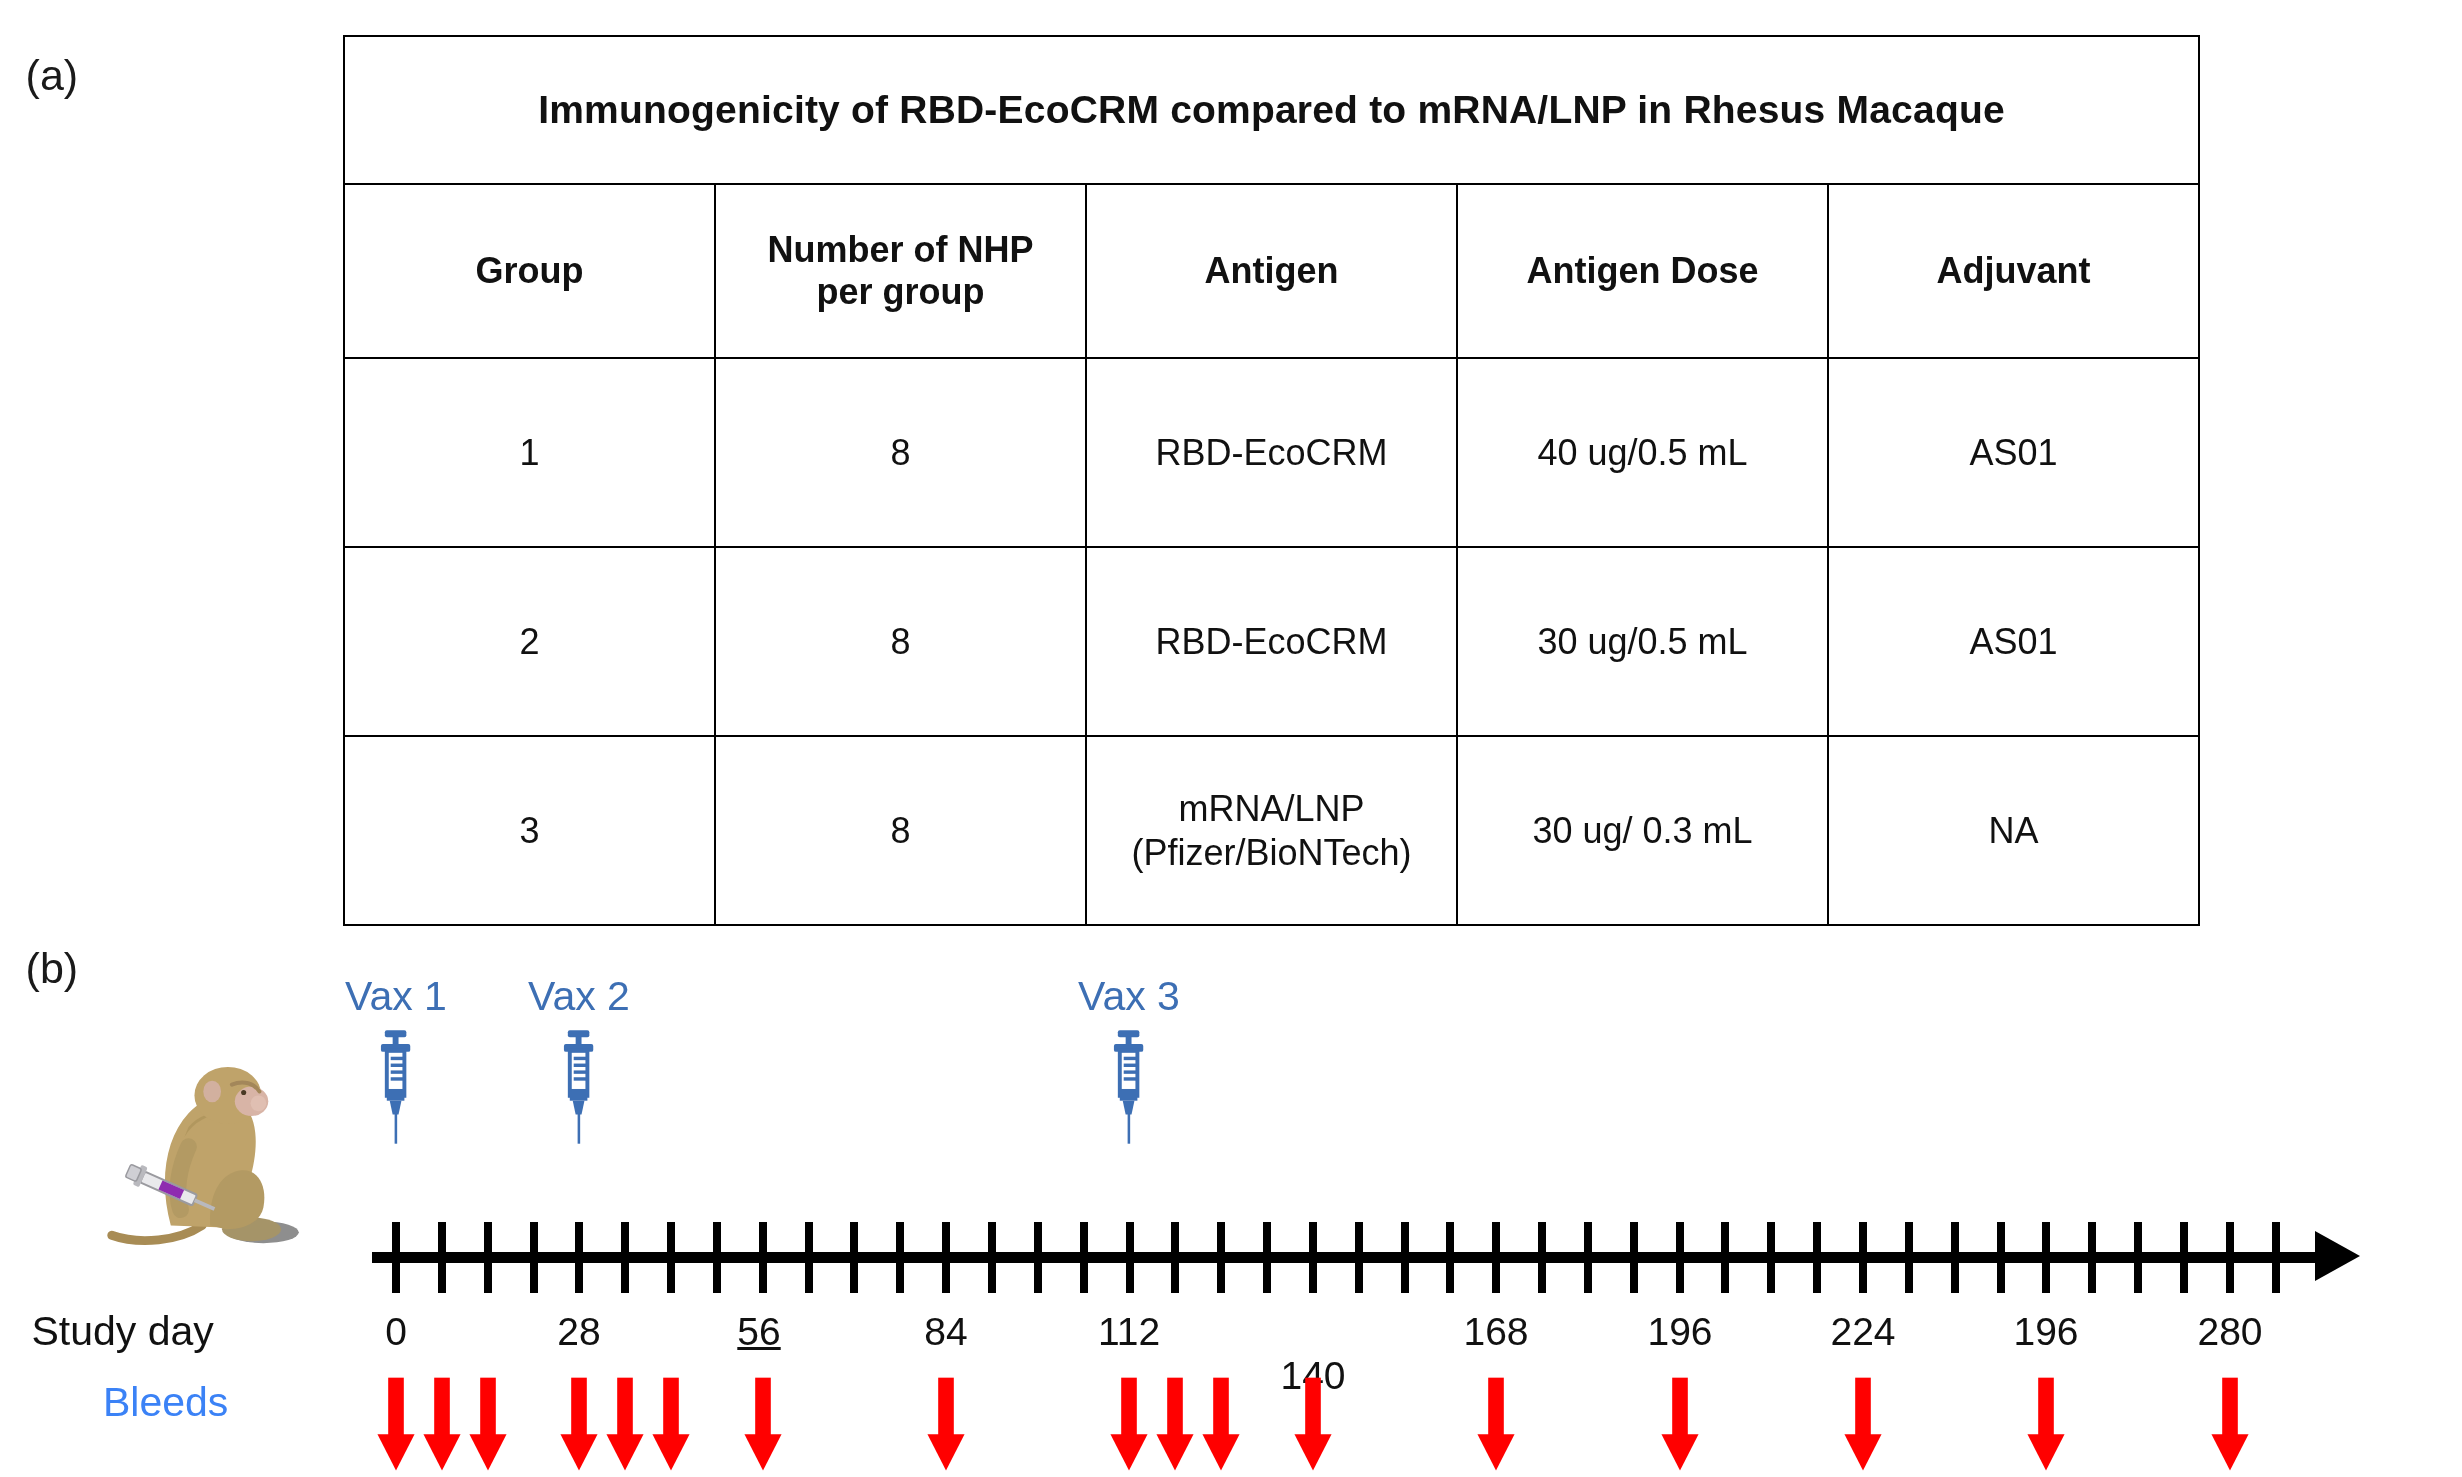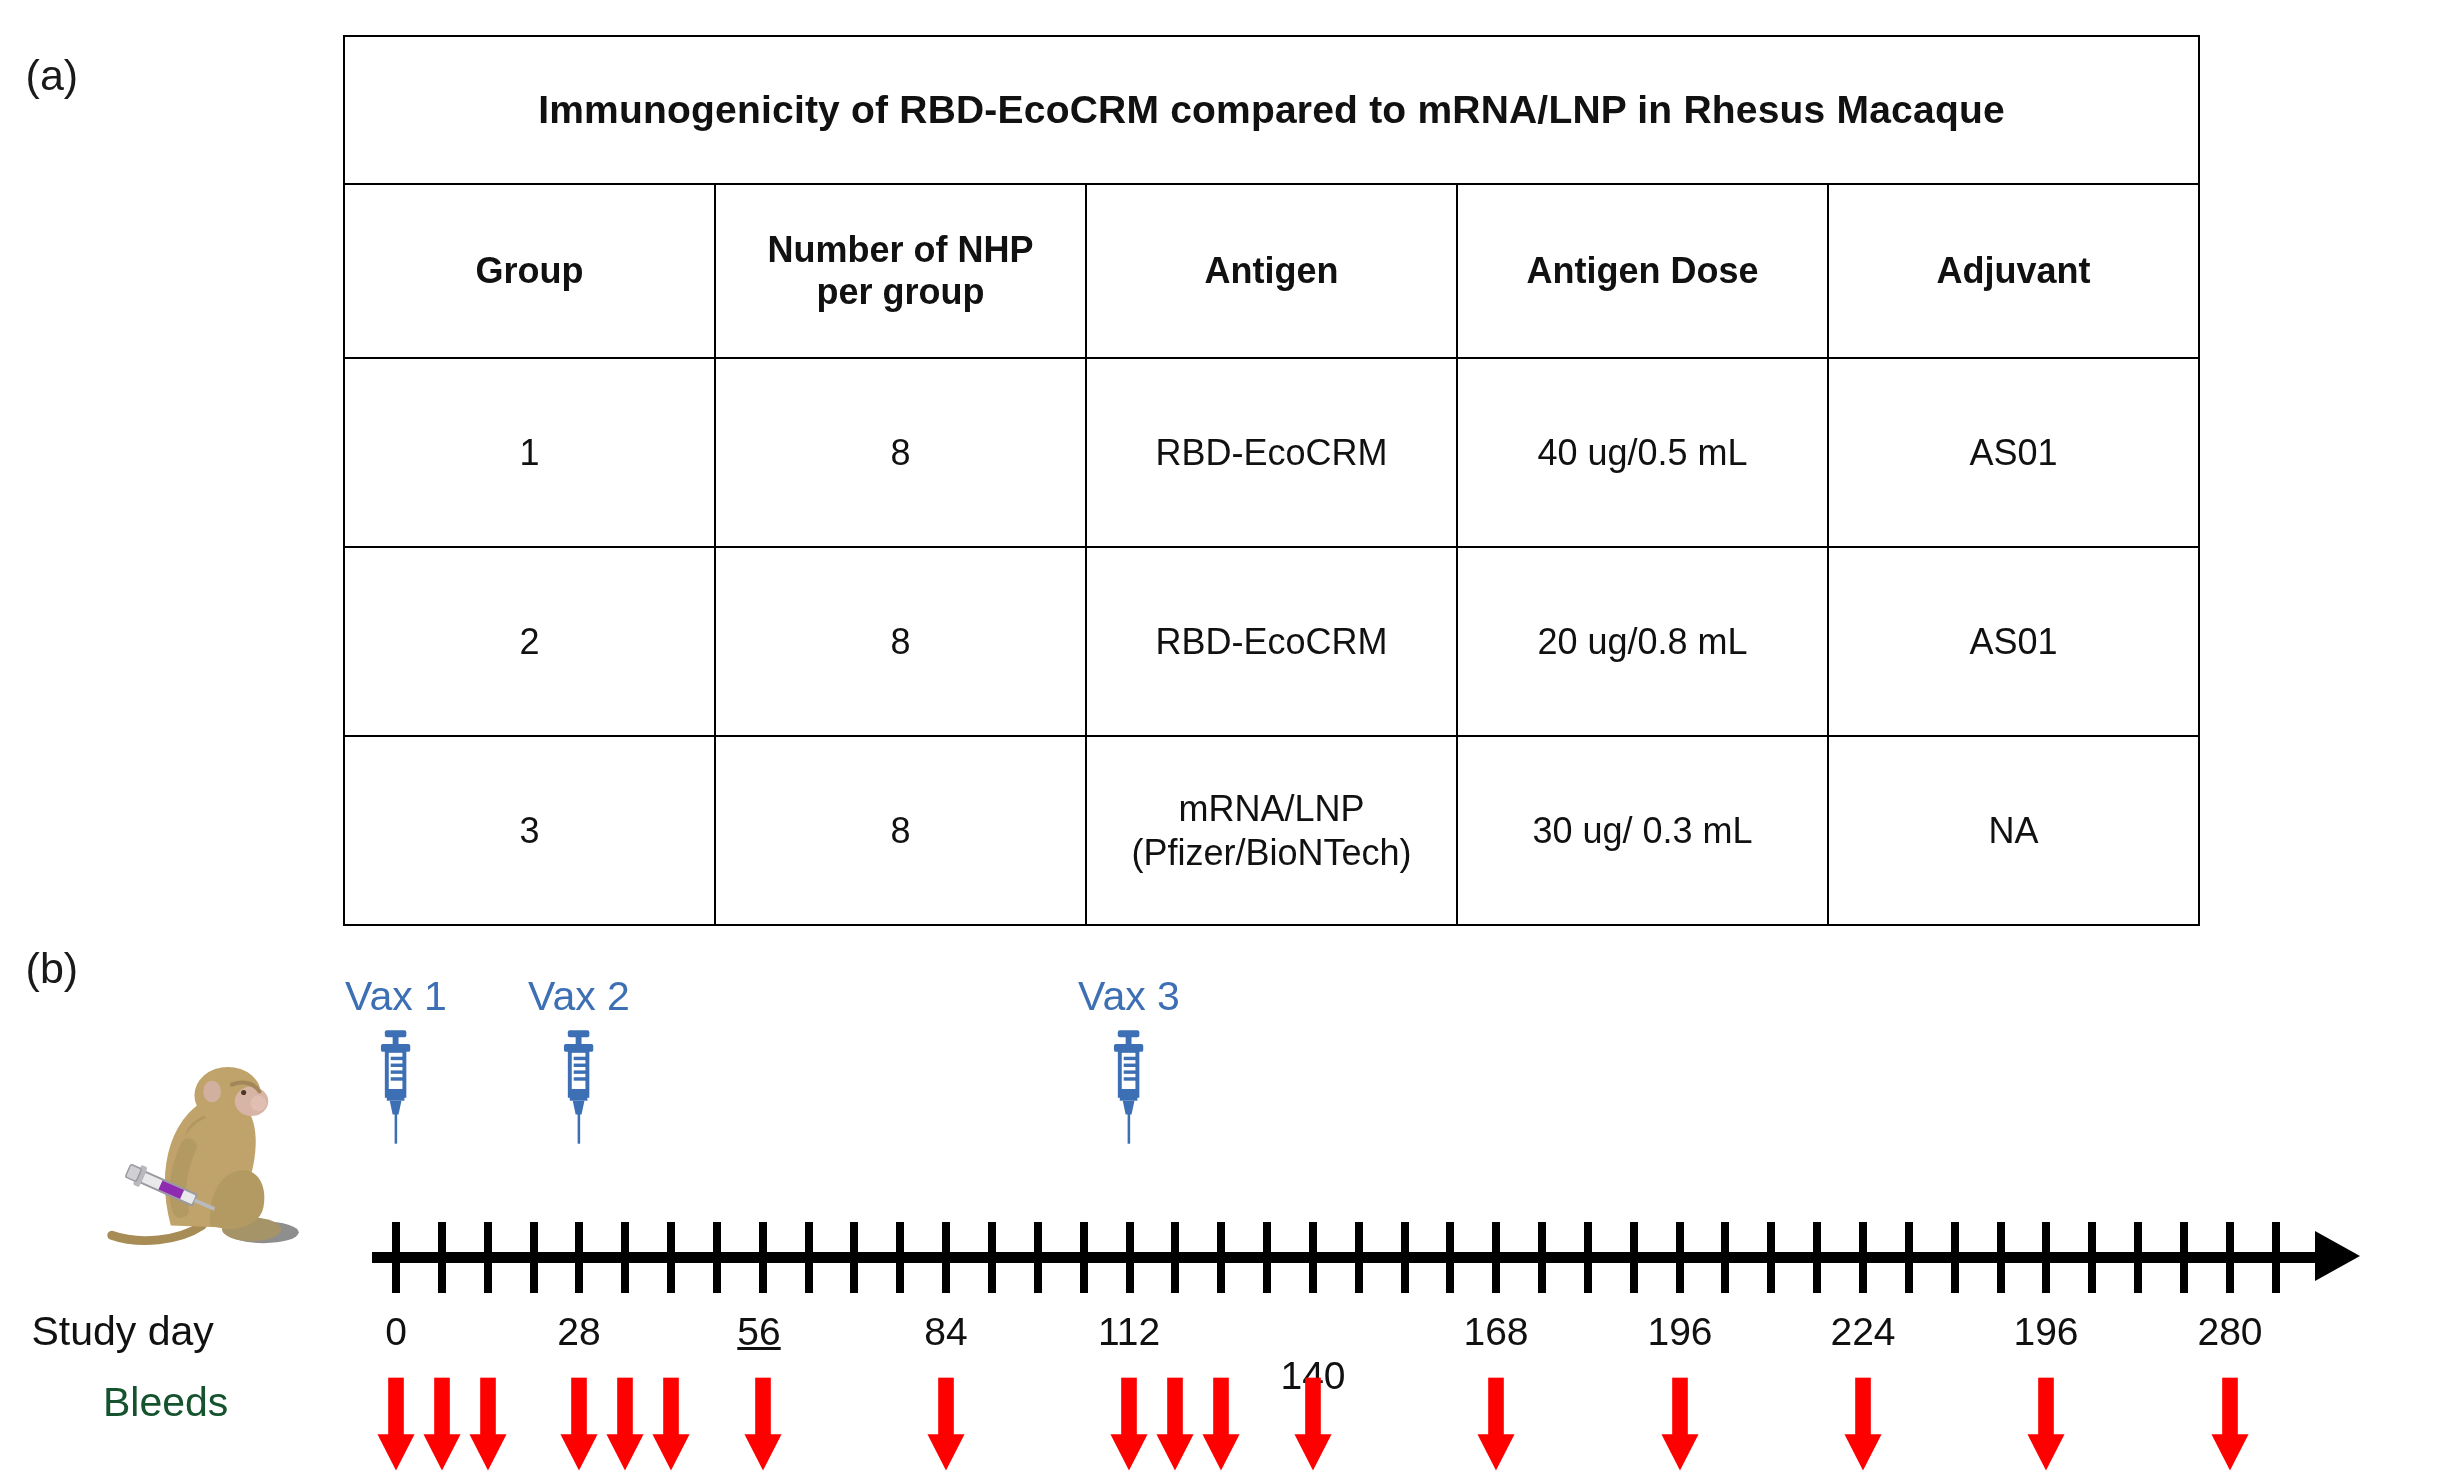--- a/index.html
+++ b/index.html
@@ -28,21 +28,21 @@
   .axis-arrow{position:absolute;left:2315px;top:1231px;width:0;height:0;
               border-top:25.6px solid transparent;border-bottom:25.6px solid transparent;
               border-left:45px solid #000;}
   .tick{position:absolute;top:1222px;width:7.9px;height:71px;background:#000;}
 
   .day-label{position:absolute;top:1310px;font-size:39px;color:#111;text-align:center;
              transform:translateX(-50%);white-space:nowrap;font-family:"Liberation Sans",sans-serif;}
 
   .row-label{position:absolute;font-size:41px;white-space:nowrap;font-family:"Liberation Sans",sans-serif;}
   #study-day-label{left:31.5px;top:1308px;color:#111;text-align:right;}
-  #bleeds-label{left:103px;top:1379px;color:#14532d;}
+  #bleeds-label{left:103px;top:1379px;color:#3b82f6;}
 
   
   .vax{position:absolute;transform:translateX(-50%);text-align:center;}
   .vax-label{font-size:41px;color:#3d6fb4;white-space:nowrap;font-family:"Liberation Sans",sans-serif;}
   .vax-icon{display:block;margin:9.9px auto 0;}
 
   
   .bleed{position:absolute;transform:translateX(-50%);}
 
   .monkey{position:absolute;left:94px;top:1052px;}
@@ -78,21 +78,21 @@
       <td class="cell c-dose">40 ug/0.5 mL</td>
       <td class="cell c-adj">AS01</td>
     </tr>
 
     <tr>
       <td class="cell c-group">2</td>
       <td class="cell c-nhp">8</td>
       <td class="cell c-antigen">
         <div>RBD-EcoCRM</div>
       </td>
-      <td class="cell c-dose">20 ug/0.8 mL</td>
+      <td class="cell c-dose">30 ug/0.5 mL</td>
       <td class="cell c-adj">AS01</td>
     </tr>
 
     <tr>
       <td class="cell c-group">3</td>
       <td class="cell c-nhp">8</td>
       <td class="cell c-antigen">
         <div>mRNA/LNP</div>
         <div>(Pfizer/BioNTech)</div>
       </td>

